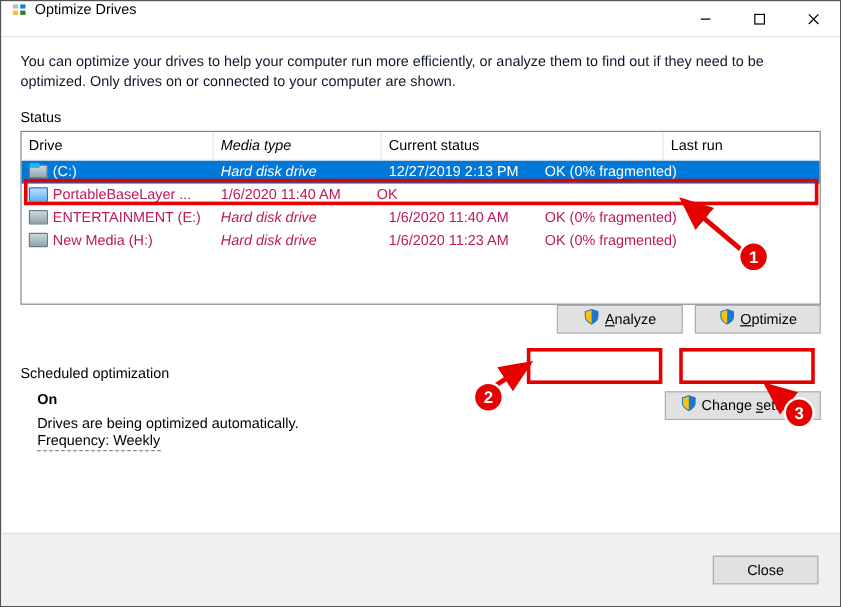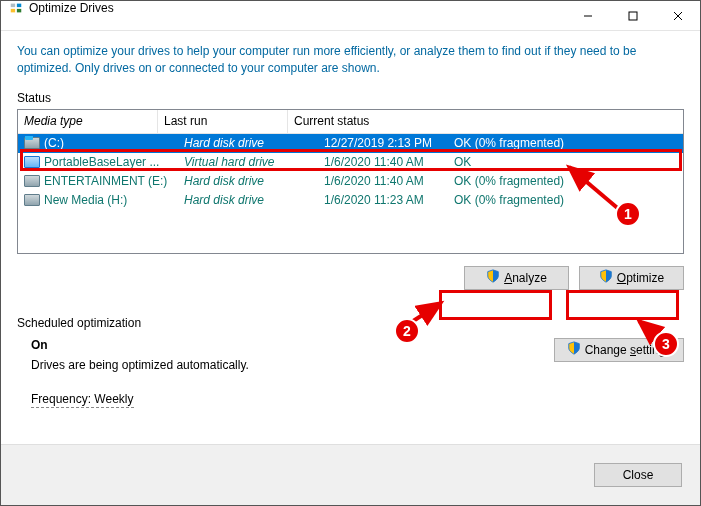--- a/index.html
+++ b/index.html
@@ -2,46 +2,46 @@
 <html><head>
 <meta charset="utf-8">
 <style>
 * { box-sizing: border-box; margin: 0; padding: 0; font-family: "Segoe UI", Tahoma, sans-serif; font-size: 12px; }
 body { background: #fff; width: 701px; height: 506px; border: 1px solid #555; position: relative; }
 .titlebar { height: 30px; display: flex; align-items: flex-start; padding: 0 0 0 8px; border-bottom: 1px solid #e5e5e5; }
 .titlebar .title { margin-left: 6px; color: #000; }
 .titlebar .wc { display: flex; margin-left: auto; }
 .titlebar .wc div { width: 45px; height: 30px; display: flex; align-items: center; justify-content: center; }
 .content { padding: 12px 16px; }
-.desc { margin-bottom: 14px; line-height: 1.4; color: #0369a1; }
+.desc { margin-bottom: 14px; line-height: 1.4; color: #0f172a; }
 .section-label { margin-bottom: 4px; }
 .tablewrap { border: 1px solid #828790; background: #fff; height: 145px; position: relative; }
 .thead { display: flex; height: 24px; border-bottom: 1px solid #e5e5e5; }
 .th { padding: 4px 6px; border-right: 1px solid #e5e5e5; color: #000; }
 .th:last-child { border-right: none; }
-.tbody .tr { display: flex; height: 19px; align-items: center; color: #0f766e; }
+.tbody .tr { display: flex; height: 19px; align-items: center; color: #be185d; }
 .tr.selected { background: #0078d7; color: #fff; }
 .td { padding: 0 6px; overflow: hidden; white-space: nowrap; text-overflow: ellipsis; }
 .c0 { width: 160px; display: flex; align-items: center; gap: 4px; }
 .c1 { width: 140px; font-style: italic; }
 .c2 { width: 130px; }
 .c3 { flex: 1; }
 .drive-icon { width: 16px; height: 12px; display: inline-block; }
 .drive-icon.hd { background: linear-gradient(#cfd8dc,#90a4ae); border: 1px solid #607d8b; border-radius: 1px; }
 .drive-icon.win { background: linear-gradient(#cfd8dc,#90a4ae); border: 1px solid #607d8b; border-radius: 1px; position: relative; }
 .drive-icon.win::after { content:""; position:absolute; top:-4px; left:0; width:8px; height:6px; background:#29b6f6; border-radius:1px; }
 .drive-icon.vh { background: linear-gradient(#bbdefb,#64b5f6); border:1px solid #1976d2; border-radius:1px; }
-.action-row { display: flex; justify-content: flex-end; gap: 10px; margin-top: 12px; }
+.action-row { display: flex; justify-content: flex-end; gap: 10px; margin-top: 0; }
 .btn { min-width: 105px; height: 24px; border: 1px solid #adadad; background: #e1e1e1; display: inline-flex; align-items: center; justify-content: center; gap: 4px; cursor: default; }
 .shield { width: 14px; height: 14px; }
 .sched { margin-top: 26px; }
 .sched-body { display: flex; margin-top: 8px; }
 .sched-info { padding-left: 14px; flex: 1; }
 .sched-info .on { font-weight: bold; margin-bottom: 6px; }
-.sched-info p { margin-bottom: 20px; }
+.sched-info p { margin-bottom: 0; }
 .sched-info .freq { color: #000; border-bottom: 1px dashed #888; display: inline; padding-bottom: 1px; }
 .sched-btn { margin-left: auto; }
 .bottom { position: absolute; bottom: 0; left: 0; right: 0; border-top: 1px solid #dfdfdf; background: #f0f0f0; height: 61px; display: flex; align-items: center; justify-content: flex-end; padding-right: 18px; }
 .bottom .btn { min-width: 88px; }
 .u { text-decoration: underline; }
 
 
 .hl { position: absolute; border: 3px solid #e60000; pointer-events: none; }
 .badge { position: absolute; width: 26px; height: 26px; border-radius: 50%; background: #e60000; border: 2px solid #fff; color: #fff; font-weight: bold; display: flex; align-items: center; justify-content: center; font-size: 14px; pointer-events:none; }
 .arrow { position: absolute; pointer-events: none; }
@@ -79,40 +79,40 @@
   </div>
 </div>
 
 <div class="content">
   <p class="desc">You can optimize your drives to help your computer run more efficiently, or analyze them to find out if they need to be optimized. Only drives on or connected to your computer are shown.</p>
 
   <div class="section-label">Status</div>
 
   <div class="tablewrap">
     <div class="thead">
+      <div class="th c0">Drive</div>
       <div class="th c1">Media type</div>
+      <div class="th c3">Current status</div>
       <div class="th c2">Last run</div>
-      <div class="th c3">Current status</div>
     </div>
     <div class="tbody" id="tbody">
         <div class="tr selected">
           <div class="td c0">
             <span class="drive-icon win"></span>
             <span>(C:)</span>
           </div>
           <div class="td c1">Hard disk drive</div>
           <div class="td c2">12/27/2019 2:13 PM</div>
           <div class="td c3">OK (0% fragmented)</div>
         </div>
         <div class="tr">
           <div class="td c0">
             <span class="drive-icon vh"></span>
             <span>PortableBaseLayer ...</span>
           </div>
-          <div class="td c1">Virtual hard drive</div>
           <div class="td c2">1/6/2020 11:40 AM</div>
           <div class="td c3">OK</div>
         </div>
         <div class="tr">
           <div class="td c0">
             <span class="drive-icon hd"></span>
             <span>ENTERTAINMENT (E:)</span>
           </div>
           <div class="td c1">Hard disk drive</div>
           <div class="td c2">1/6/2020 11:40 AM</div>

